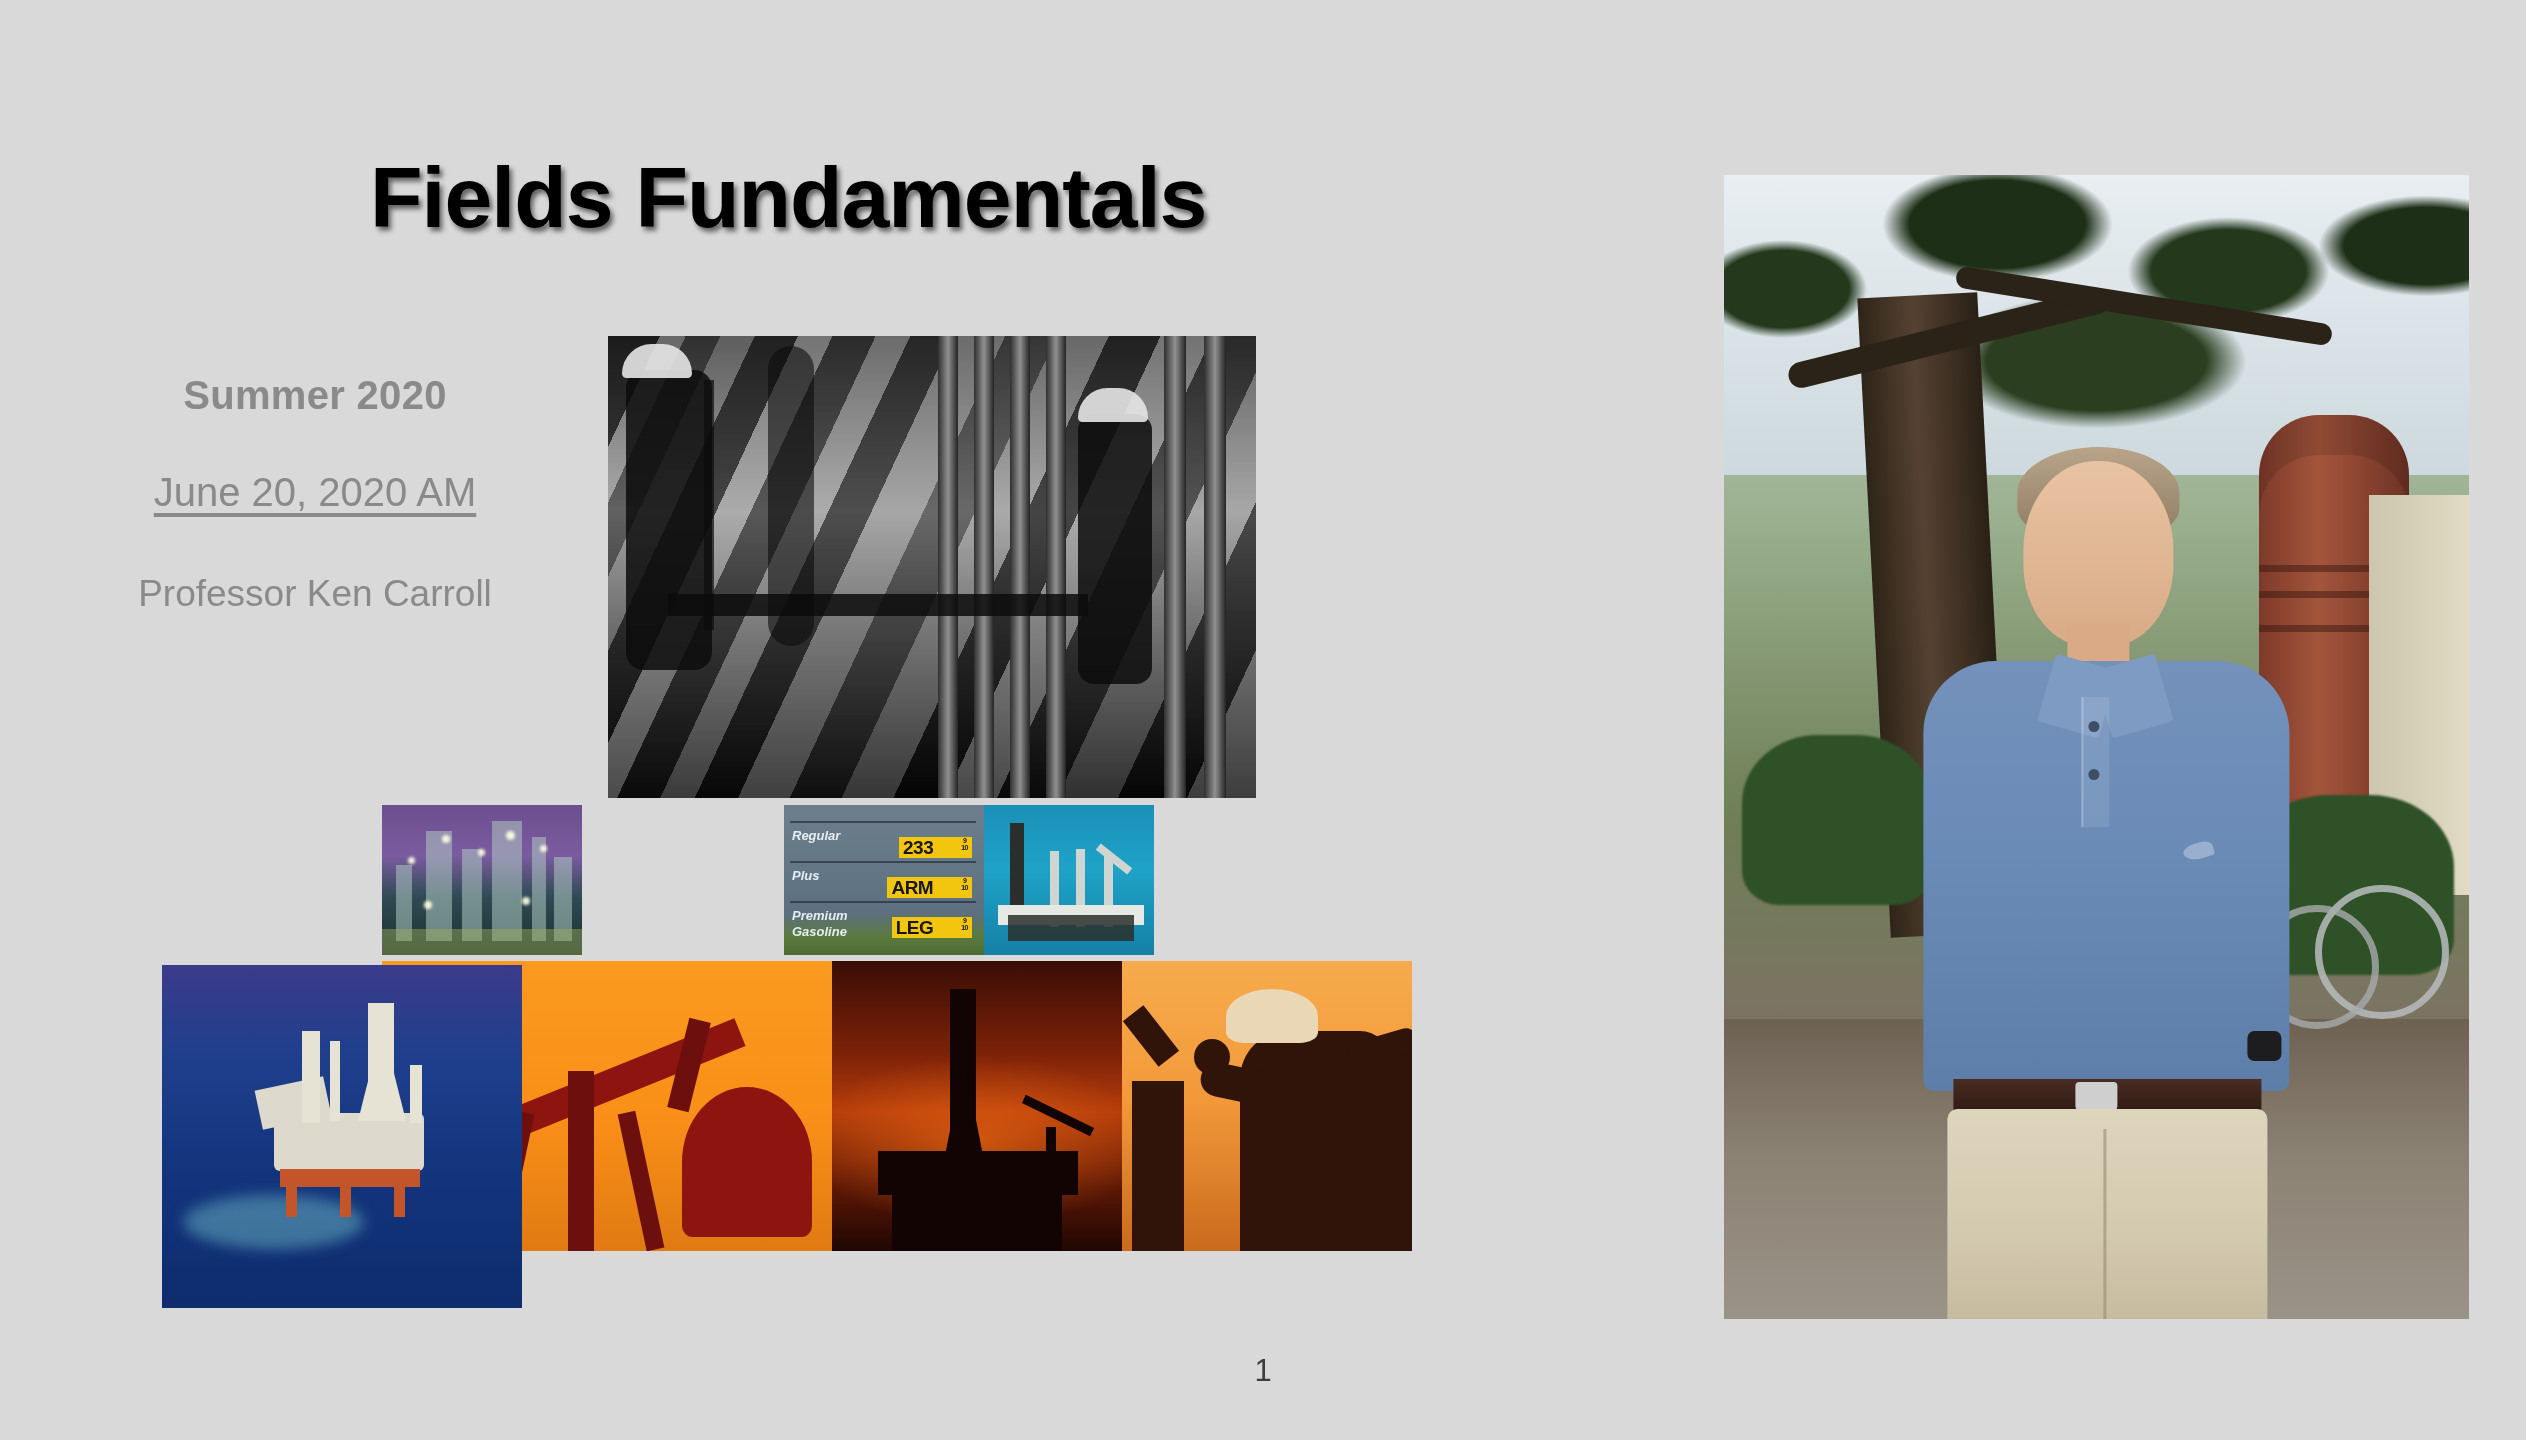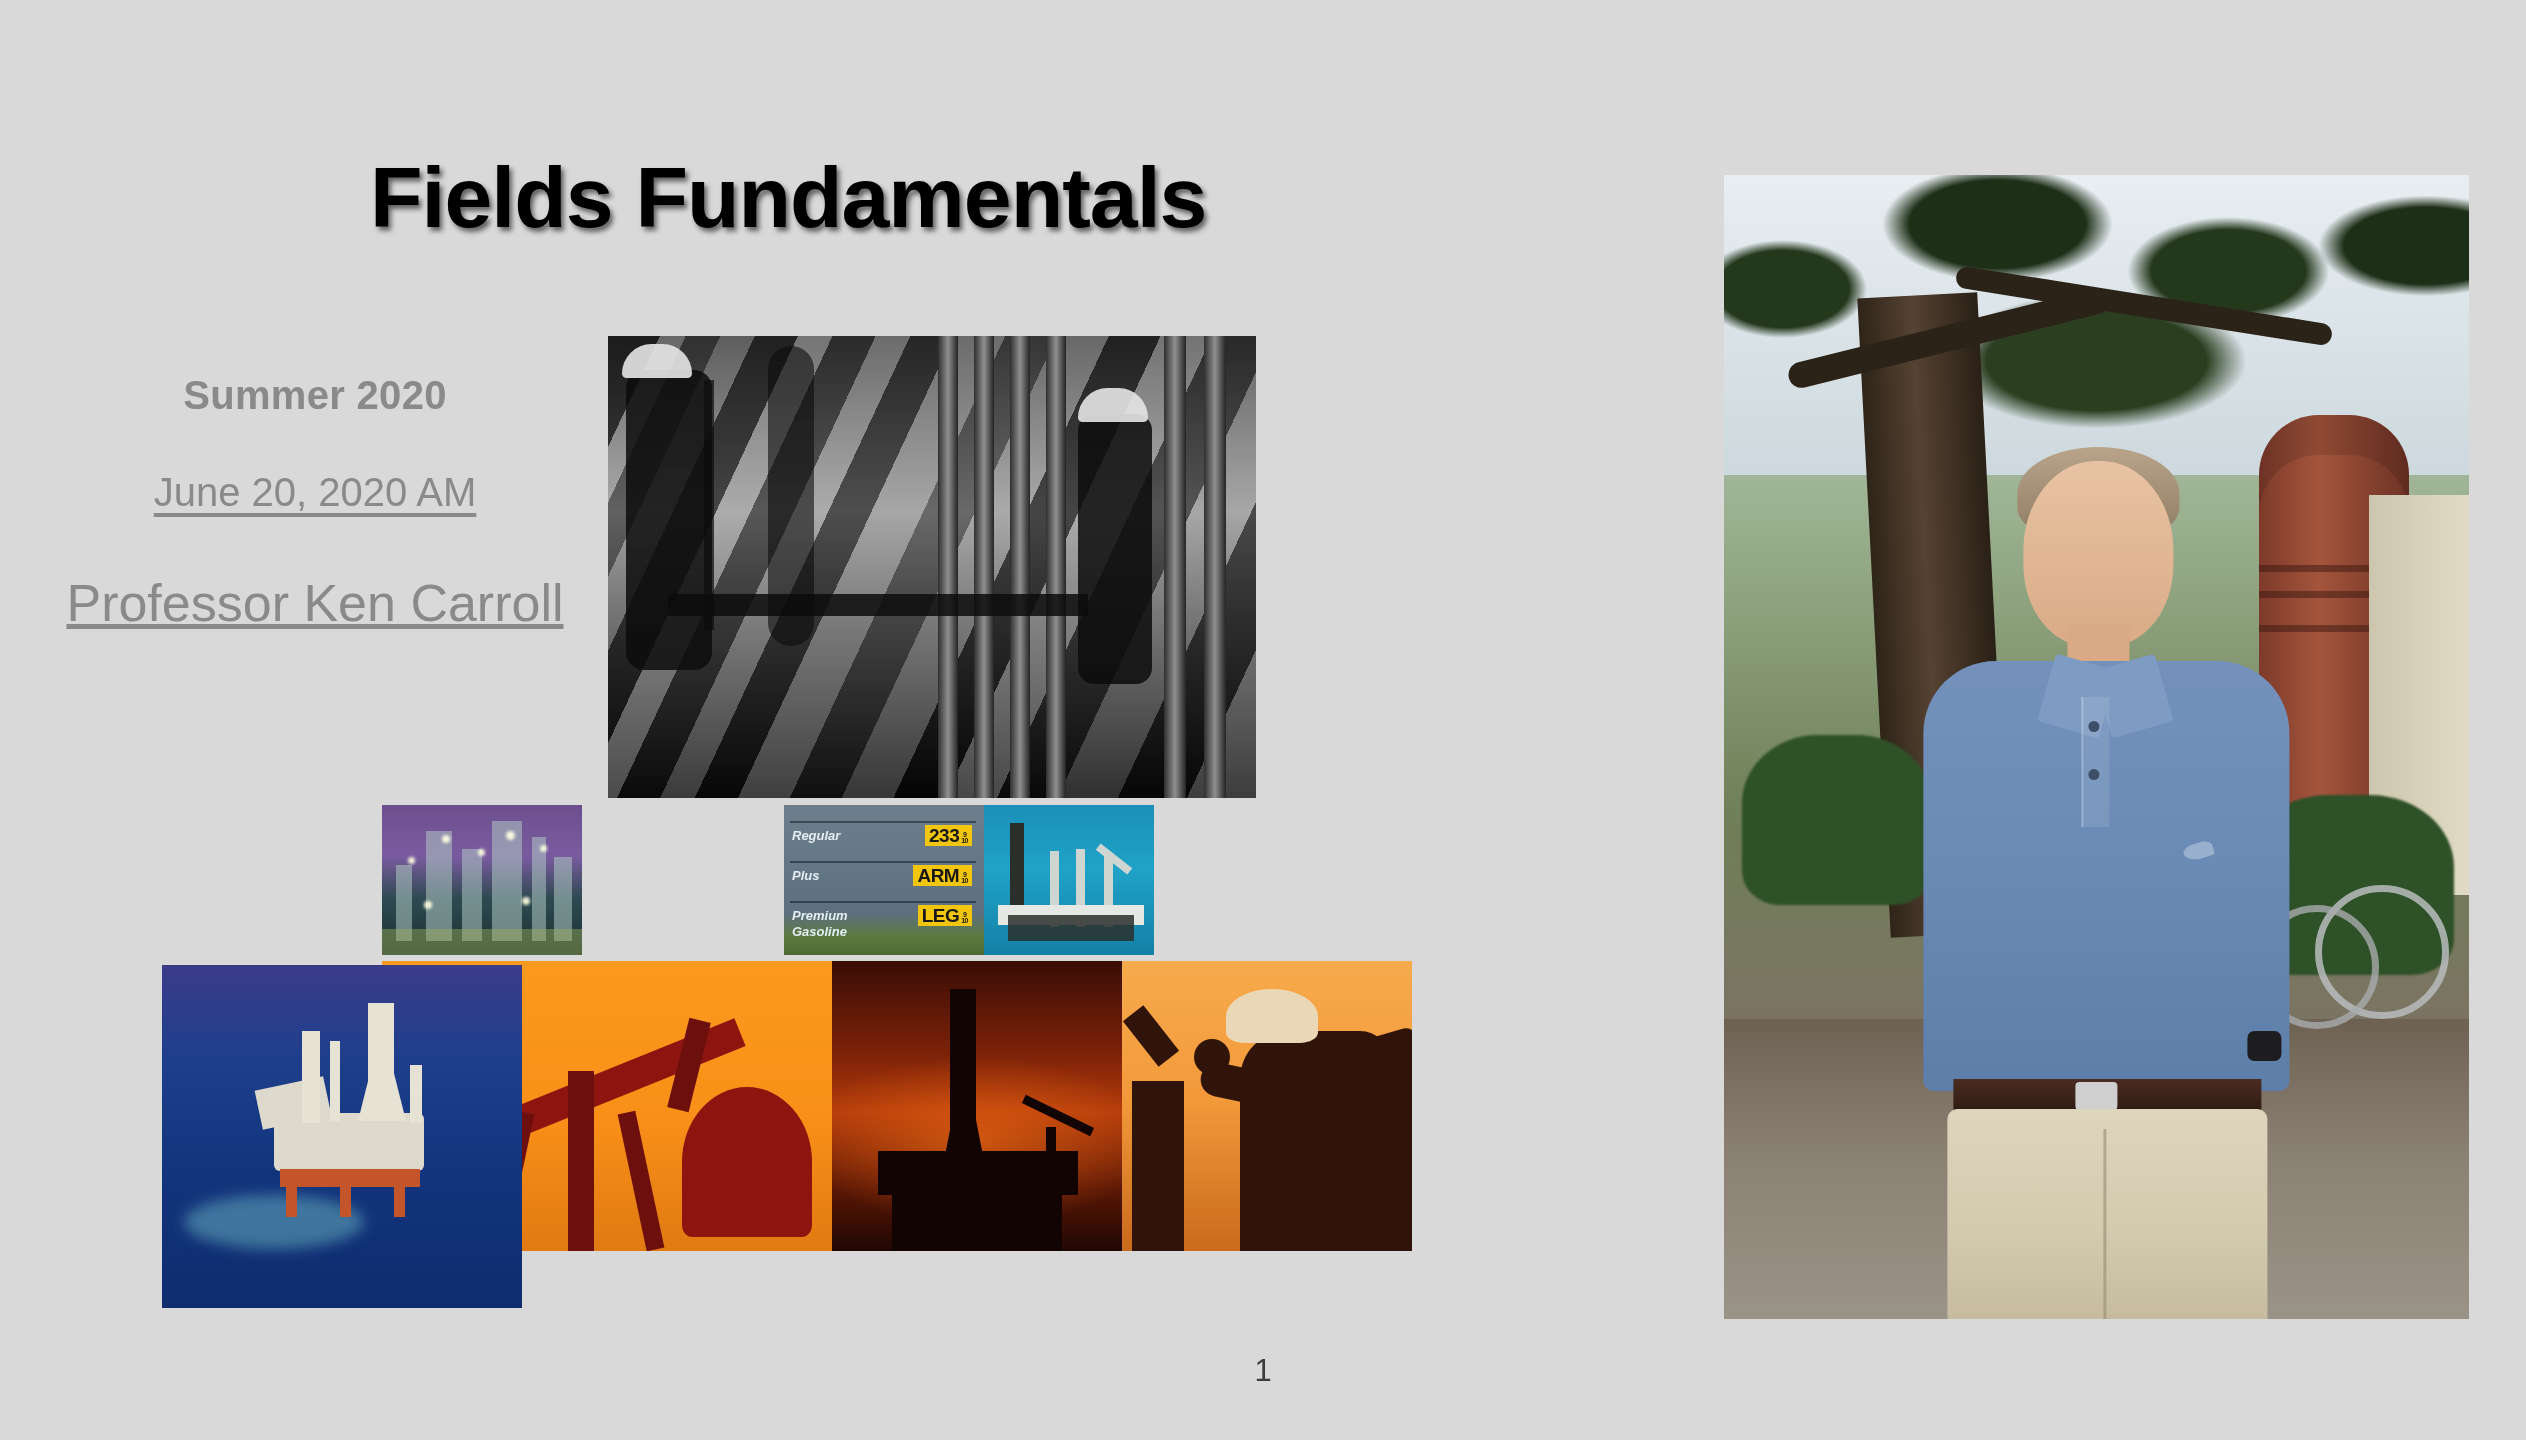--- a/index.html
+++ b/index.html
@@ -26,21 +26,21 @@
   
   .left-col{
     position:absolute;left:40px;top:370px;width:550px;
     text-align:center;color:#8a8a8a;
   }
   .course-line{font-size:40px;font-weight:bold;line-height:1.28;letter-spacing:.3px;}
   .gap-a{height:46px;}
   .date-line{font-size:40px;line-height:1.28;text-decoration:underline;text-underline-offset:7px;}
   .time-line{font-size:40px;line-height:1.28;}
   .gap-b{height:52px;}
-  .prof-line{font-size:52px;line-height:1.28;text-decoration:underline;}
+  .prof-line{font-size:37px;line-height:1.28;}
 
   
   .collage{position:absolute;left:262px;top:165px;width:1440px;height:1140px;}
   .ph{position:absolute;overflow:hidden;background:#222;}
 
   
   .p-crew{left:346px;top:171px;width:648px;height:462px;
      background:
        linear-gradient(115deg, rgba(0,0,0,.55) 0 6%, rgba(255,255,255,.10) 6% 9%, rgba(0,0,0,.35) 9% 13%, rgba(255,255,255,.05) 13% 17%, rgba(0,0,0,.5) 17% 22%, rgba(200,200,200,.25) 22% 26%, rgba(0,0,0,.4) 26% 31%, rgba(255,255,255,.12) 31% 35%, rgba(0,0,0,.45) 35% 40%, rgba(190,190,190,.2) 40% 46%, rgba(0,0,0,.3) 46% 52%, rgba(255,255,255,.1) 52% 58%, rgba(0,0,0,.5) 58% 64%, rgba(210,210,210,.22) 64% 70%, rgba(0,0,0,.42) 70% 77%, rgba(255,255,255,.08) 77% 84%, rgba(0,0,0,.48) 84% 92%, rgba(180,180,180,.2) 92% 100%),
        linear-gradient(0deg, #2a2a2a 0%, #6e6e6e 40%, #9a9a9a 62%, #5a5a5a 100%);
@@ -83,22 +83,22 @@
                 repeating-linear-gradient(0deg,rgba(80,90,140,.3) 0 1px,transparent 1px 14px);}
   .p-chart .band{position:absolute;left:10px;right:24px;}
   .p-chart .lgnd{position:absolute;right:4px;top:16px;width:16px;bottom:16px;
      background:linear-gradient(180deg,#e040a0 0 8%,#f0e040 9% 17%,#e8e05a 18% 26%,#50c8f0 27% 35%,#38d43a 36% 44%,#2a5ad0 45% 53%,#e03030 54% 62%,#f0f0f0 63% 71%,#8a5a30 72% 80%,#e8d8a8 81% 92%);}
 
   
   .p-sign{left:522px;top:640px;width:200px;height:150px;
      background:linear-gradient(180deg,#6d7f8c 0%,#5c7080 72%,#5a7a3e 88%,#4d6a34 100%);}
   .p-sign .row{position:absolute;left:6px;right:8px;height:28px;border-top:2px solid rgba(20,30,40,.55);}
   .p-sign .lbl{position:absolute;left:2px;top:5px;font-size:13px;font-style:italic;color:#e6edf2;font-weight:bold;}
-  .p-sign .val{position:absolute;right:4px;top:2px;background:#f2c50f;color:#171717;
-     font-size:19px;font-weight:bold;padding:1px 4px;letter-spacing:-.5px;line-height:1;display:flex;align-items:flex-end;}
+  .p-sign .val{position:absolute;right:4px;top:14px;background:#f2c50f;color:#171717;
+     font-size:19px;font-weight:bold;padding:1px 4px;letter-spacing:-.5px;line-height:1;display:flex;align-items:flex-start;gap:26px;}
   .p-sign .frac{display:inline-block;font-size:7px;line-height:.95;margin-left:2px;text-align:center;}
   .p-sign .foot{position:absolute;left:8px;bottom:16px;font-size:13px;font-style:italic;color:#e6edf2;font-weight:bold;}
 
   
   .p-jackup{left:722px;top:640px;width:170px;height:150px;
      background:linear-gradient(180deg,#1b8fb8 0%,#1fa3c8 42%,#1580a6 100%);}
   .p-jackup .leg{position:absolute;background:#cfd6d2;}
   .p-jackup .deck{position:absolute;background:#e6e9e3;}
   .p-jackup .drv{position:absolute;background:#2a2f2c;}
 

